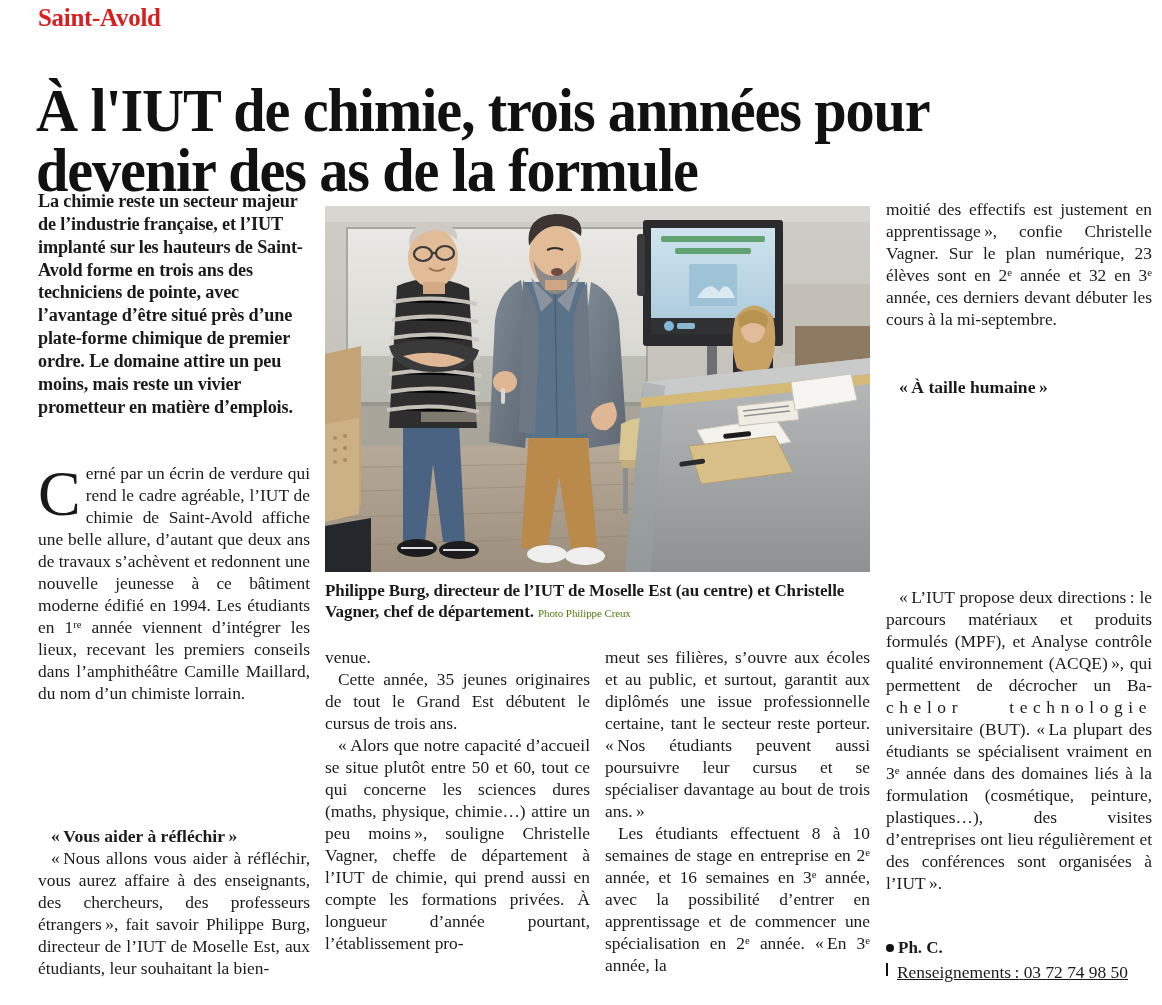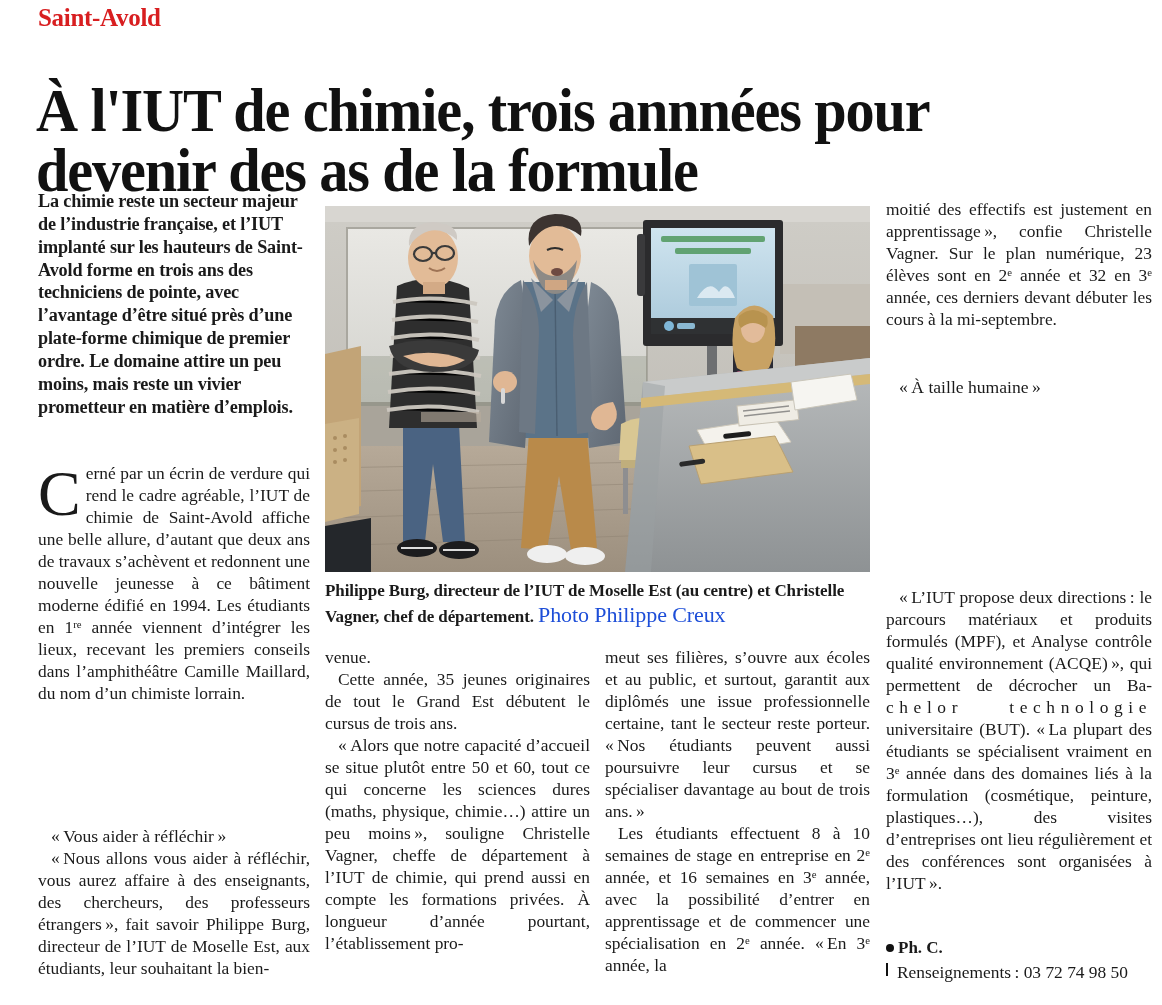--- a/index.html
+++ b/index.html
@@ -124,21 +124,21 @@
     width: 266px;
   }
   .col4c {
     left: 886px;
     top: 586px;
     width: 266px;
   }
 
   
   .subhead {
-    font-weight: normal;
+    font-weight: bold;
     font-size: 17.6px;
     line-height: 1.2;
     text-align: left;
     text-indent: 13px;
     margin: 0 0 3px 0;
   }
 
   
   .photo-block {
     position: absolute;
@@ -159,22 +159,22 @@
     margin-top: 9px;
     width: 545px;
     font-size: 17px;
     line-height: 1.22;
     font-weight: bold;
     text-align: left;
     letter-spacing: -0.1px;
   }
   .caption .credit {
     font-weight: normal;
-    font-size: 22px;
-    color: #1d4ed8;
+    font-size: 11px;
+    color: #4d7c0f;
   }
 
   
   .signature {
     position: absolute;
     left: 886px;
     top: 938px;
     width: 266px;
     font-weight: bold;
     font-size: 17px;
@@ -190,20 +190,21 @@
   }
   .info-line {
     position: absolute;
     left: 886px;
     top: 962px;
     width: 266px;
     font-size: 17.4px;
     line-height: 1.2;
     display: flex;
     align-items: flex-start;
+    text-decoration: underline;
   }
   .info-line .tick {
     display: inline-block;
     width: 2px;
     height: 13px;
     background: #111;
     margin-right: 9px;
     position: relative;
     top: 1px;
     flex: 0 0 auto;

